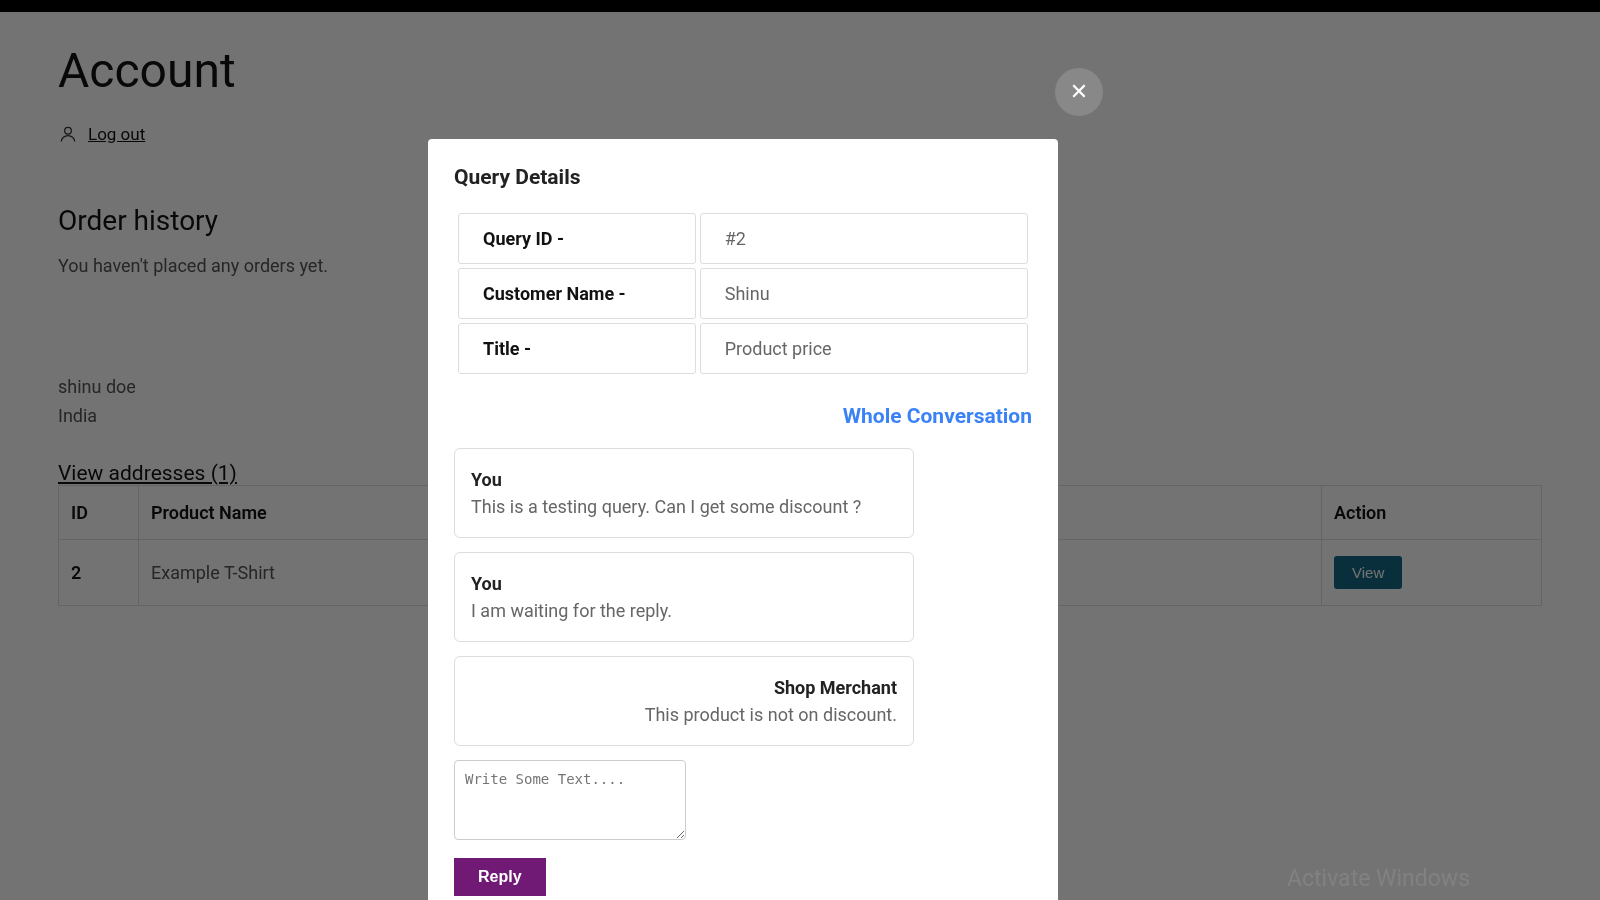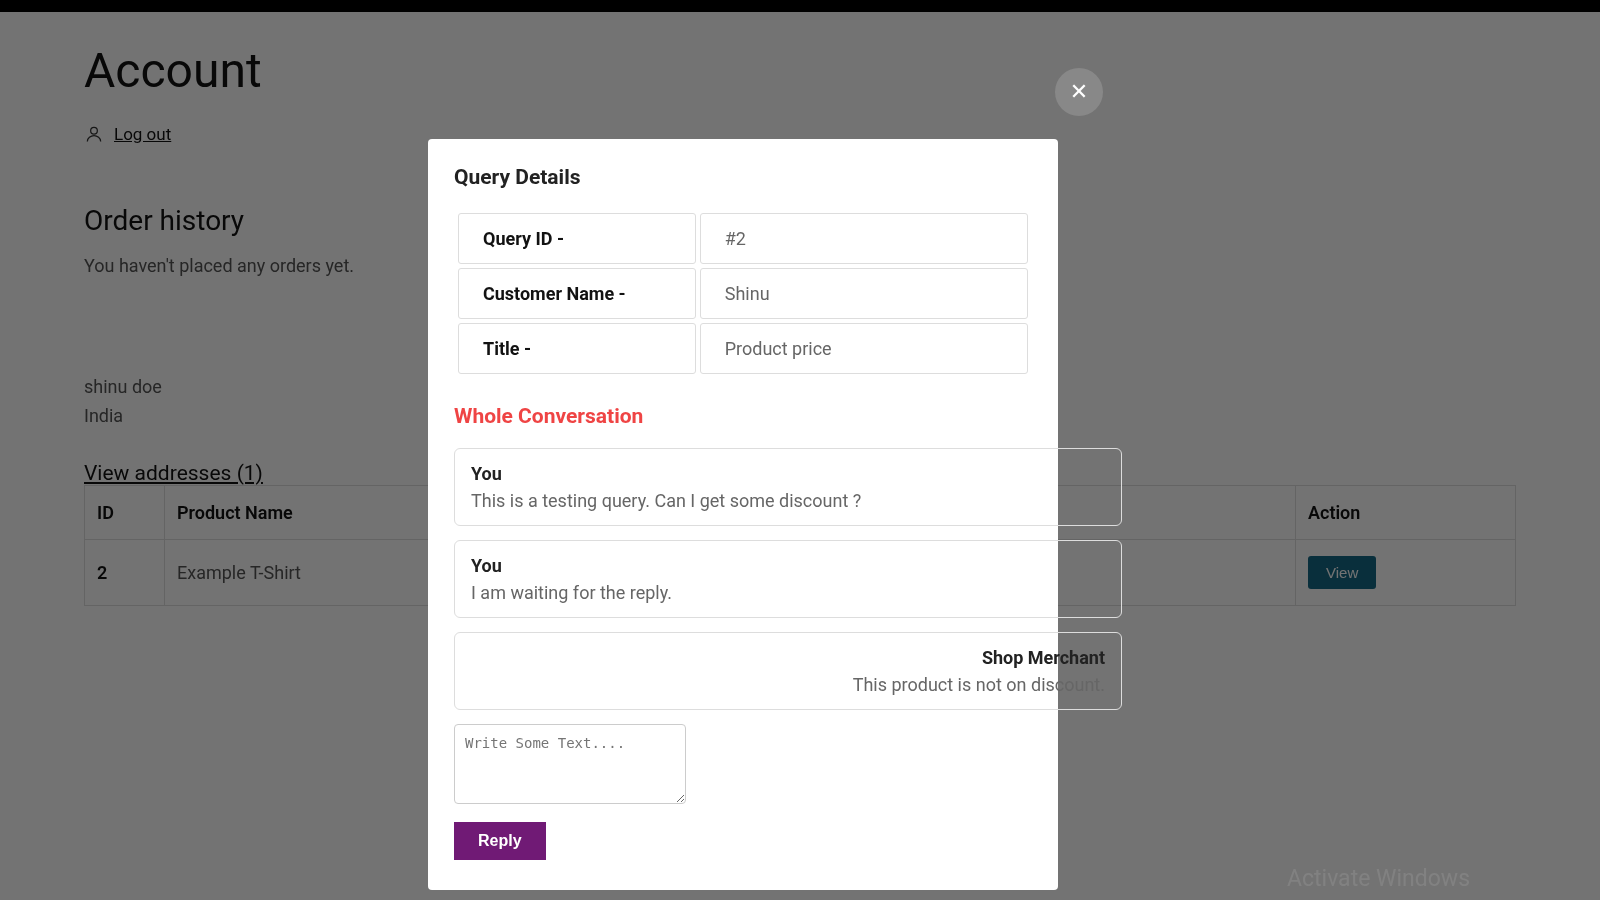--- a/index.html
+++ b/index.html
@@ -14,21 +14,21 @@
       height: 900px;
       overflow: hidden;
       position: relative;
     }
     .topbar {
       width: 100%;
       height: 12px;
       background: #000;
     }
     .main-container {
-      padding: 30px 84px;
+      padding: 30px 58px;
     }
     .page-title {
       font-size: 48px;
       font-weight: 400;
       color: #121212;
       margin-bottom: 25px;
     }
     .logout-row {
       display: flex;
       align-items: center;
@@ -167,30 +167,31 @@
       font-weight: 700;
       color: #121212;
       width: 42%;
     }
     .detail-value {
       color: #666;
     }
     .conv-heading {
       font-size: 21px;
       font-weight: 700;
-      color: #ef4444;
+      color: #3b82f6;
       margin-bottom: 20px;
       margin-top: 4px;
+      text-align: right;
     }
     .msg-box {
       border: 1px solid #ddd;
       border-radius: 6px;
-      padding: 14px 16px;
+      padding: 20px 16px;
       margin-bottom: 14px;
-      width: 668px;
+      width: 460px;
     }
     .msg-sender {
       font-weight: 700;
       color: #222;
       font-size: 18px;
       margin-bottom: 6px;
     }
     .msg-text {
       color: #666;
       font-size: 18px;

